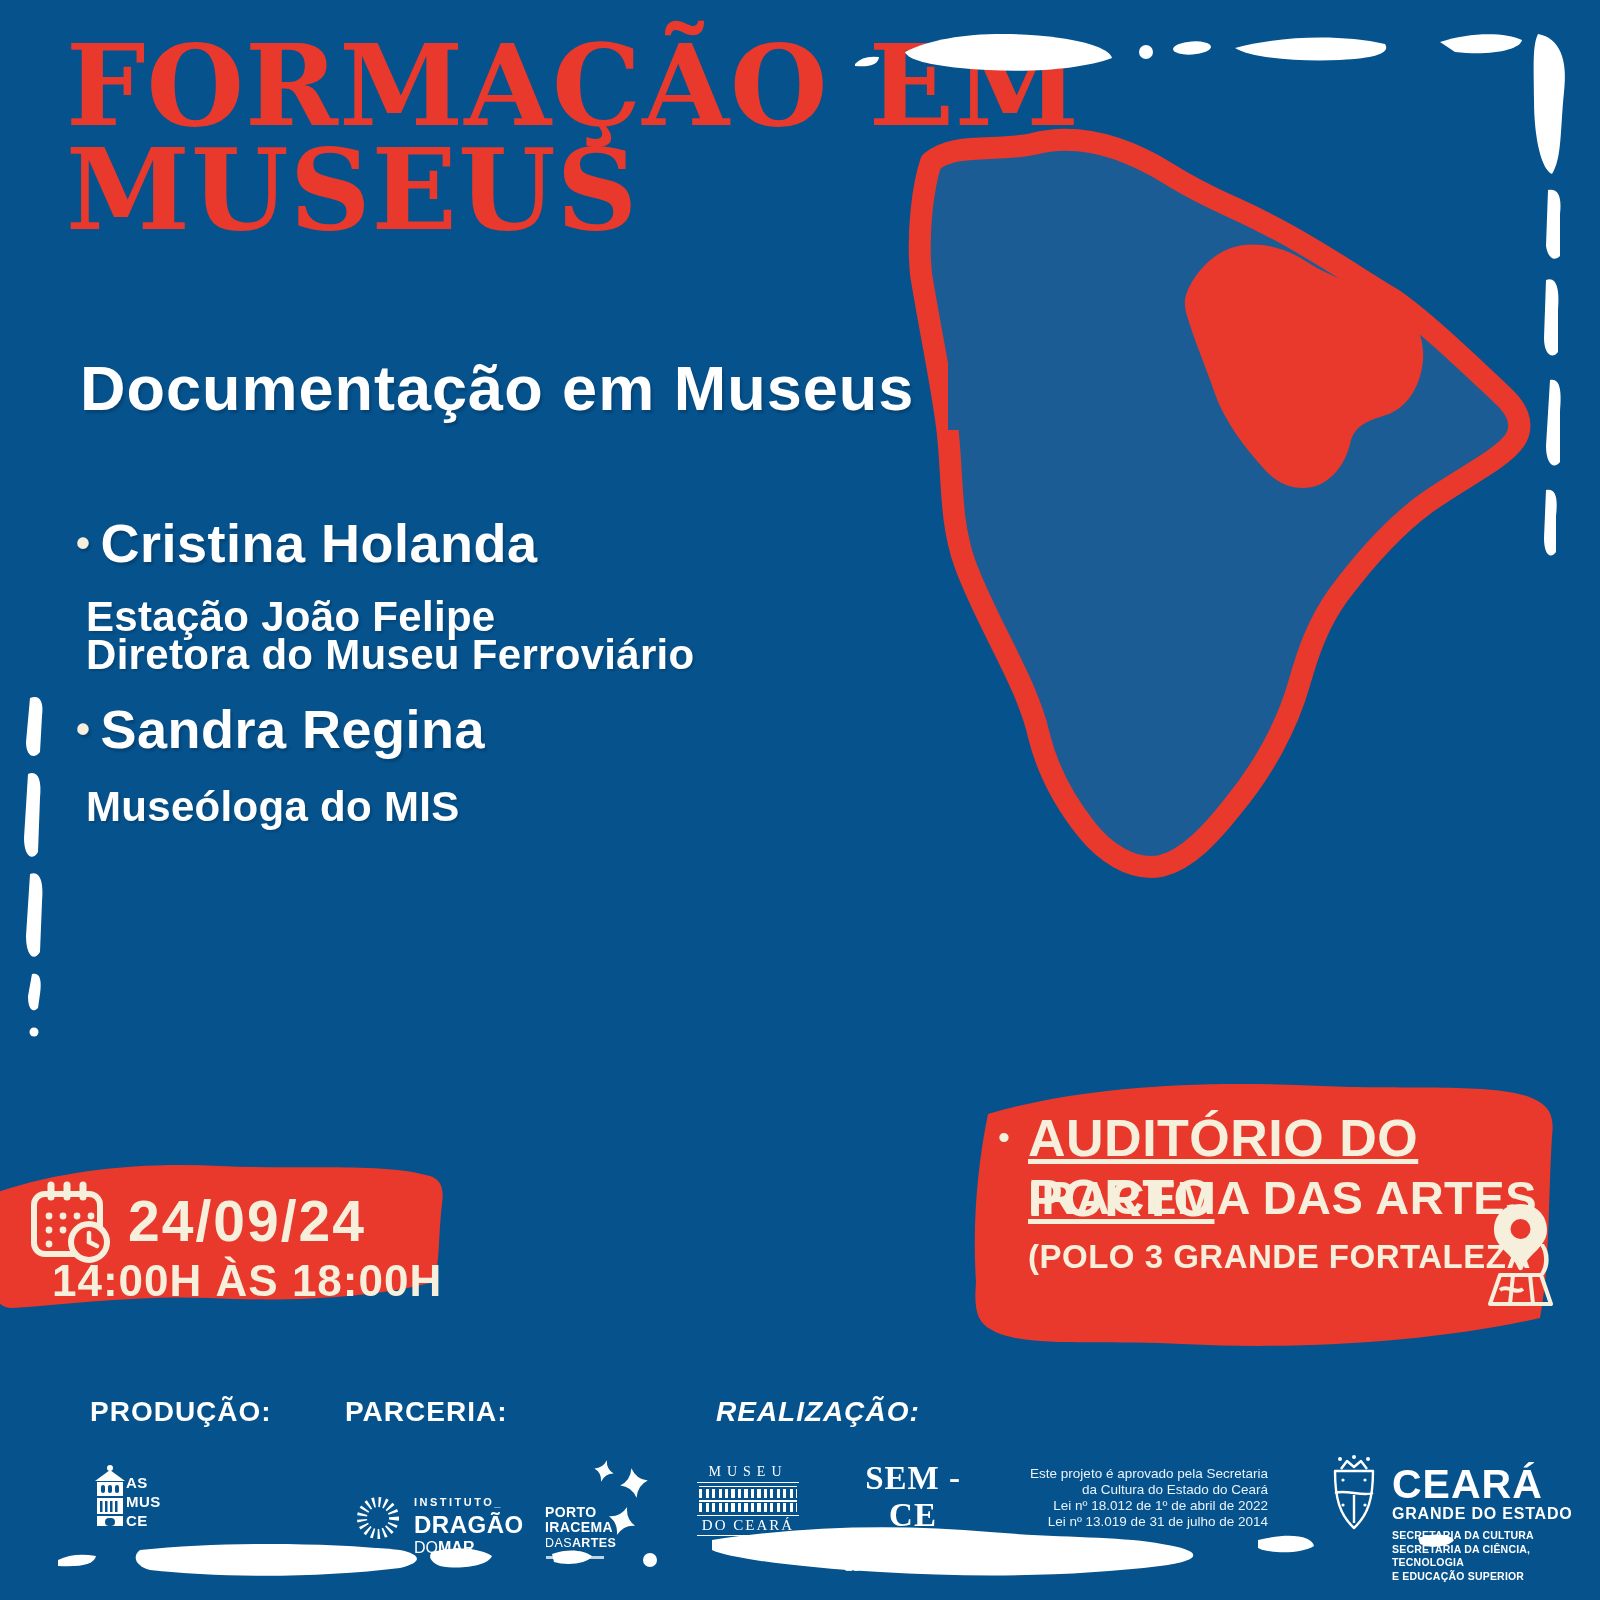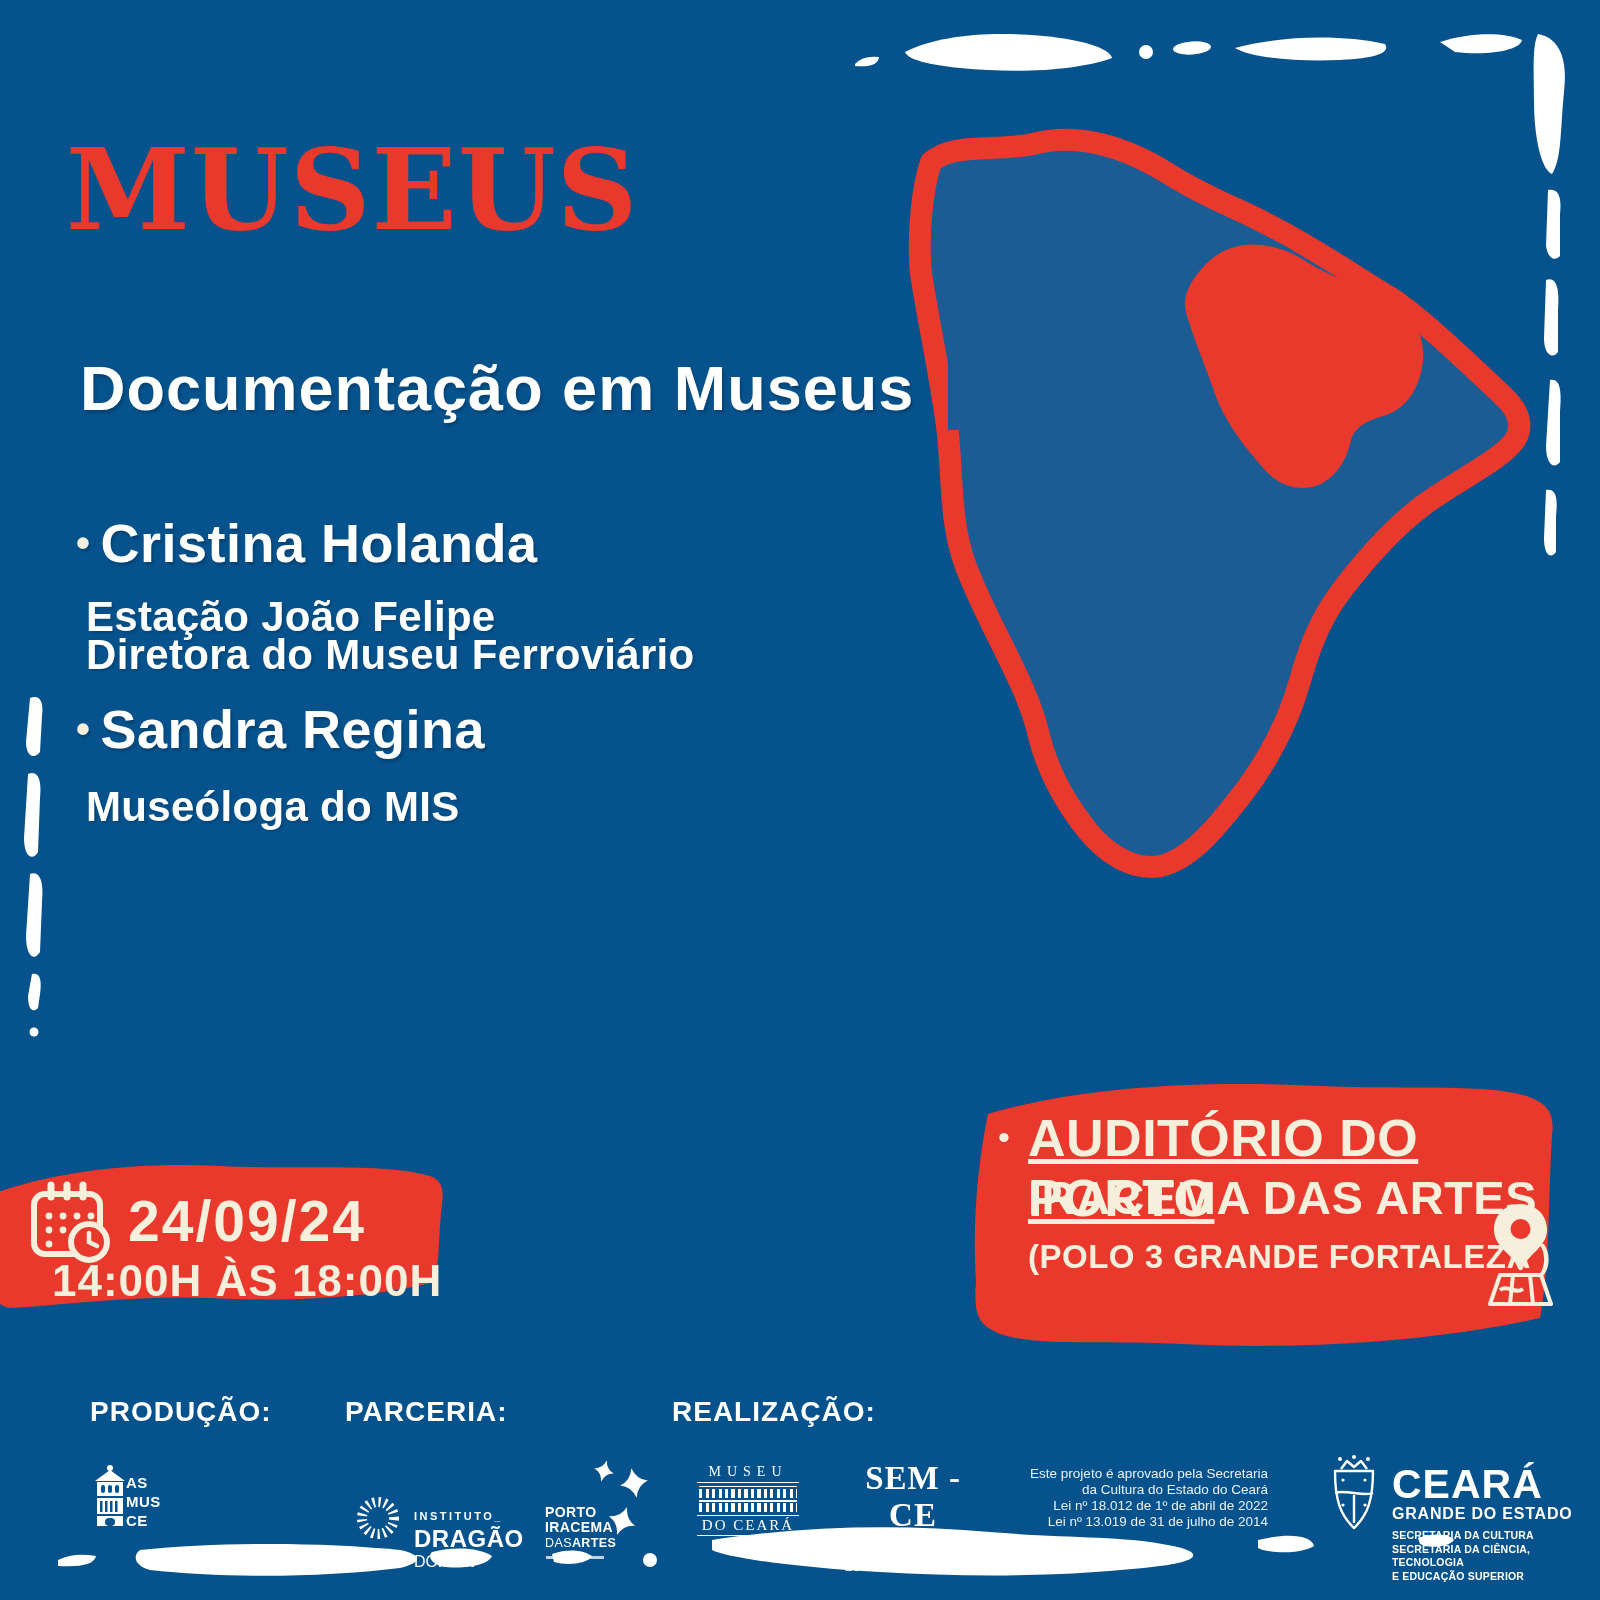--- a/index.html
+++ b/index.html
@@ -55,25 +55,25 @@
   .time-line{left:52px;top:1256px;font-size:44px;letter-spacing:1px;}
 
   .loc-line{color:#F5EFDC;font-weight:bold;letter-spacing:.5px;}
   .loc1{left:1028px;top:1108px;font-size:52px;text-decoration:underline;}
   .loc2{left:1028px;top:1170px;font-size:47px;}
   .loc3{left:1028px;top:1238px;font-size:33px;}
   .loc-bullet{left:998px;top:1118px;font-size:34px;color:#F5EFDC;}
 
   
   .footer-label{font-size:28px;font-weight:bold;color:#FFFFFF;letter-spacing:1px;top:1396px;}
-  .lb-prod{left:90px;} .lb-parc{left:345px;} .lb-real{left:672px;}
+  .lb-prod{left:90px;} .lb-parc{left:345px;} .lb-real{left:716px;font-style:italic;}
 
   .asmusce-text{left:126px;top:1473px;font-size:15px;font-weight:800;color:#FFFFFF;line-height:19px;letter-spacing:.5px;}
 
-  .dragao-text{left:414px;top:1491px;color:#FFFFFF;line-height:22px;margin-top:14px;}
+  .dragao-text{left:414px;top:1491px;color:#FFFFFF;line-height:22px;}
   .dragao-l1{font-size:11px;font-weight:bold;letter-spacing:2.5px;}
   .dragao-l2{font-size:24px;font-weight:800;letter-spacing:.5px;line-height:24px;}
   .dragao-l3{font-size:16px;line-height:22px;}
   .dragao-do{font-weight:300;} .dragao-mar{font-weight:800;}
 
   .porto-text{left:545px;top:1505px;color:#FFFFFF;line-height:15px;}
   .porto-l{font-size:14px;font-weight:800;letter-spacing:.4px;}
   .porto-das{font-weight:400;font-size:12.5px;} .porto-artes{font-weight:800;font-size:12.5px;}
   .porto-tagline{left:546px;top:1556px;width:58px;height:3px;background:rgba(255,255,255,.75);}
 
@@ -127,21 +127,21 @@
     C 508,298 492,300 486,318
     C 482,336 474,352 456,362
     C 438,370 416,366 400,348
     C 380,326 360,300 350,272
     C 342,248 330,220 324,200
     C 320,188 318,180 322,170 Z" fill="#E9392C"></path>
 </svg>
 
 <div class="abs band"></div>
 
-<div class="abs title"><br><span>MUSEUS</span></div>
+<div class="abs title"><span>FORMAÇÃO EM</span><br><span>MUSEUS</span></div>
 
 <div class="abs subtitle">Documentação em Museus</div>
 
 <div class="abs speaker-name sp1n">
   <span class="bullet">•</span>
   <span>Cristina Holanda</span>
 </div>
 <div class="abs speaker-role sp1r">
   <div>Estação João Felipe</div>
   <div>Diretora do Museu Ferroviário</div>

